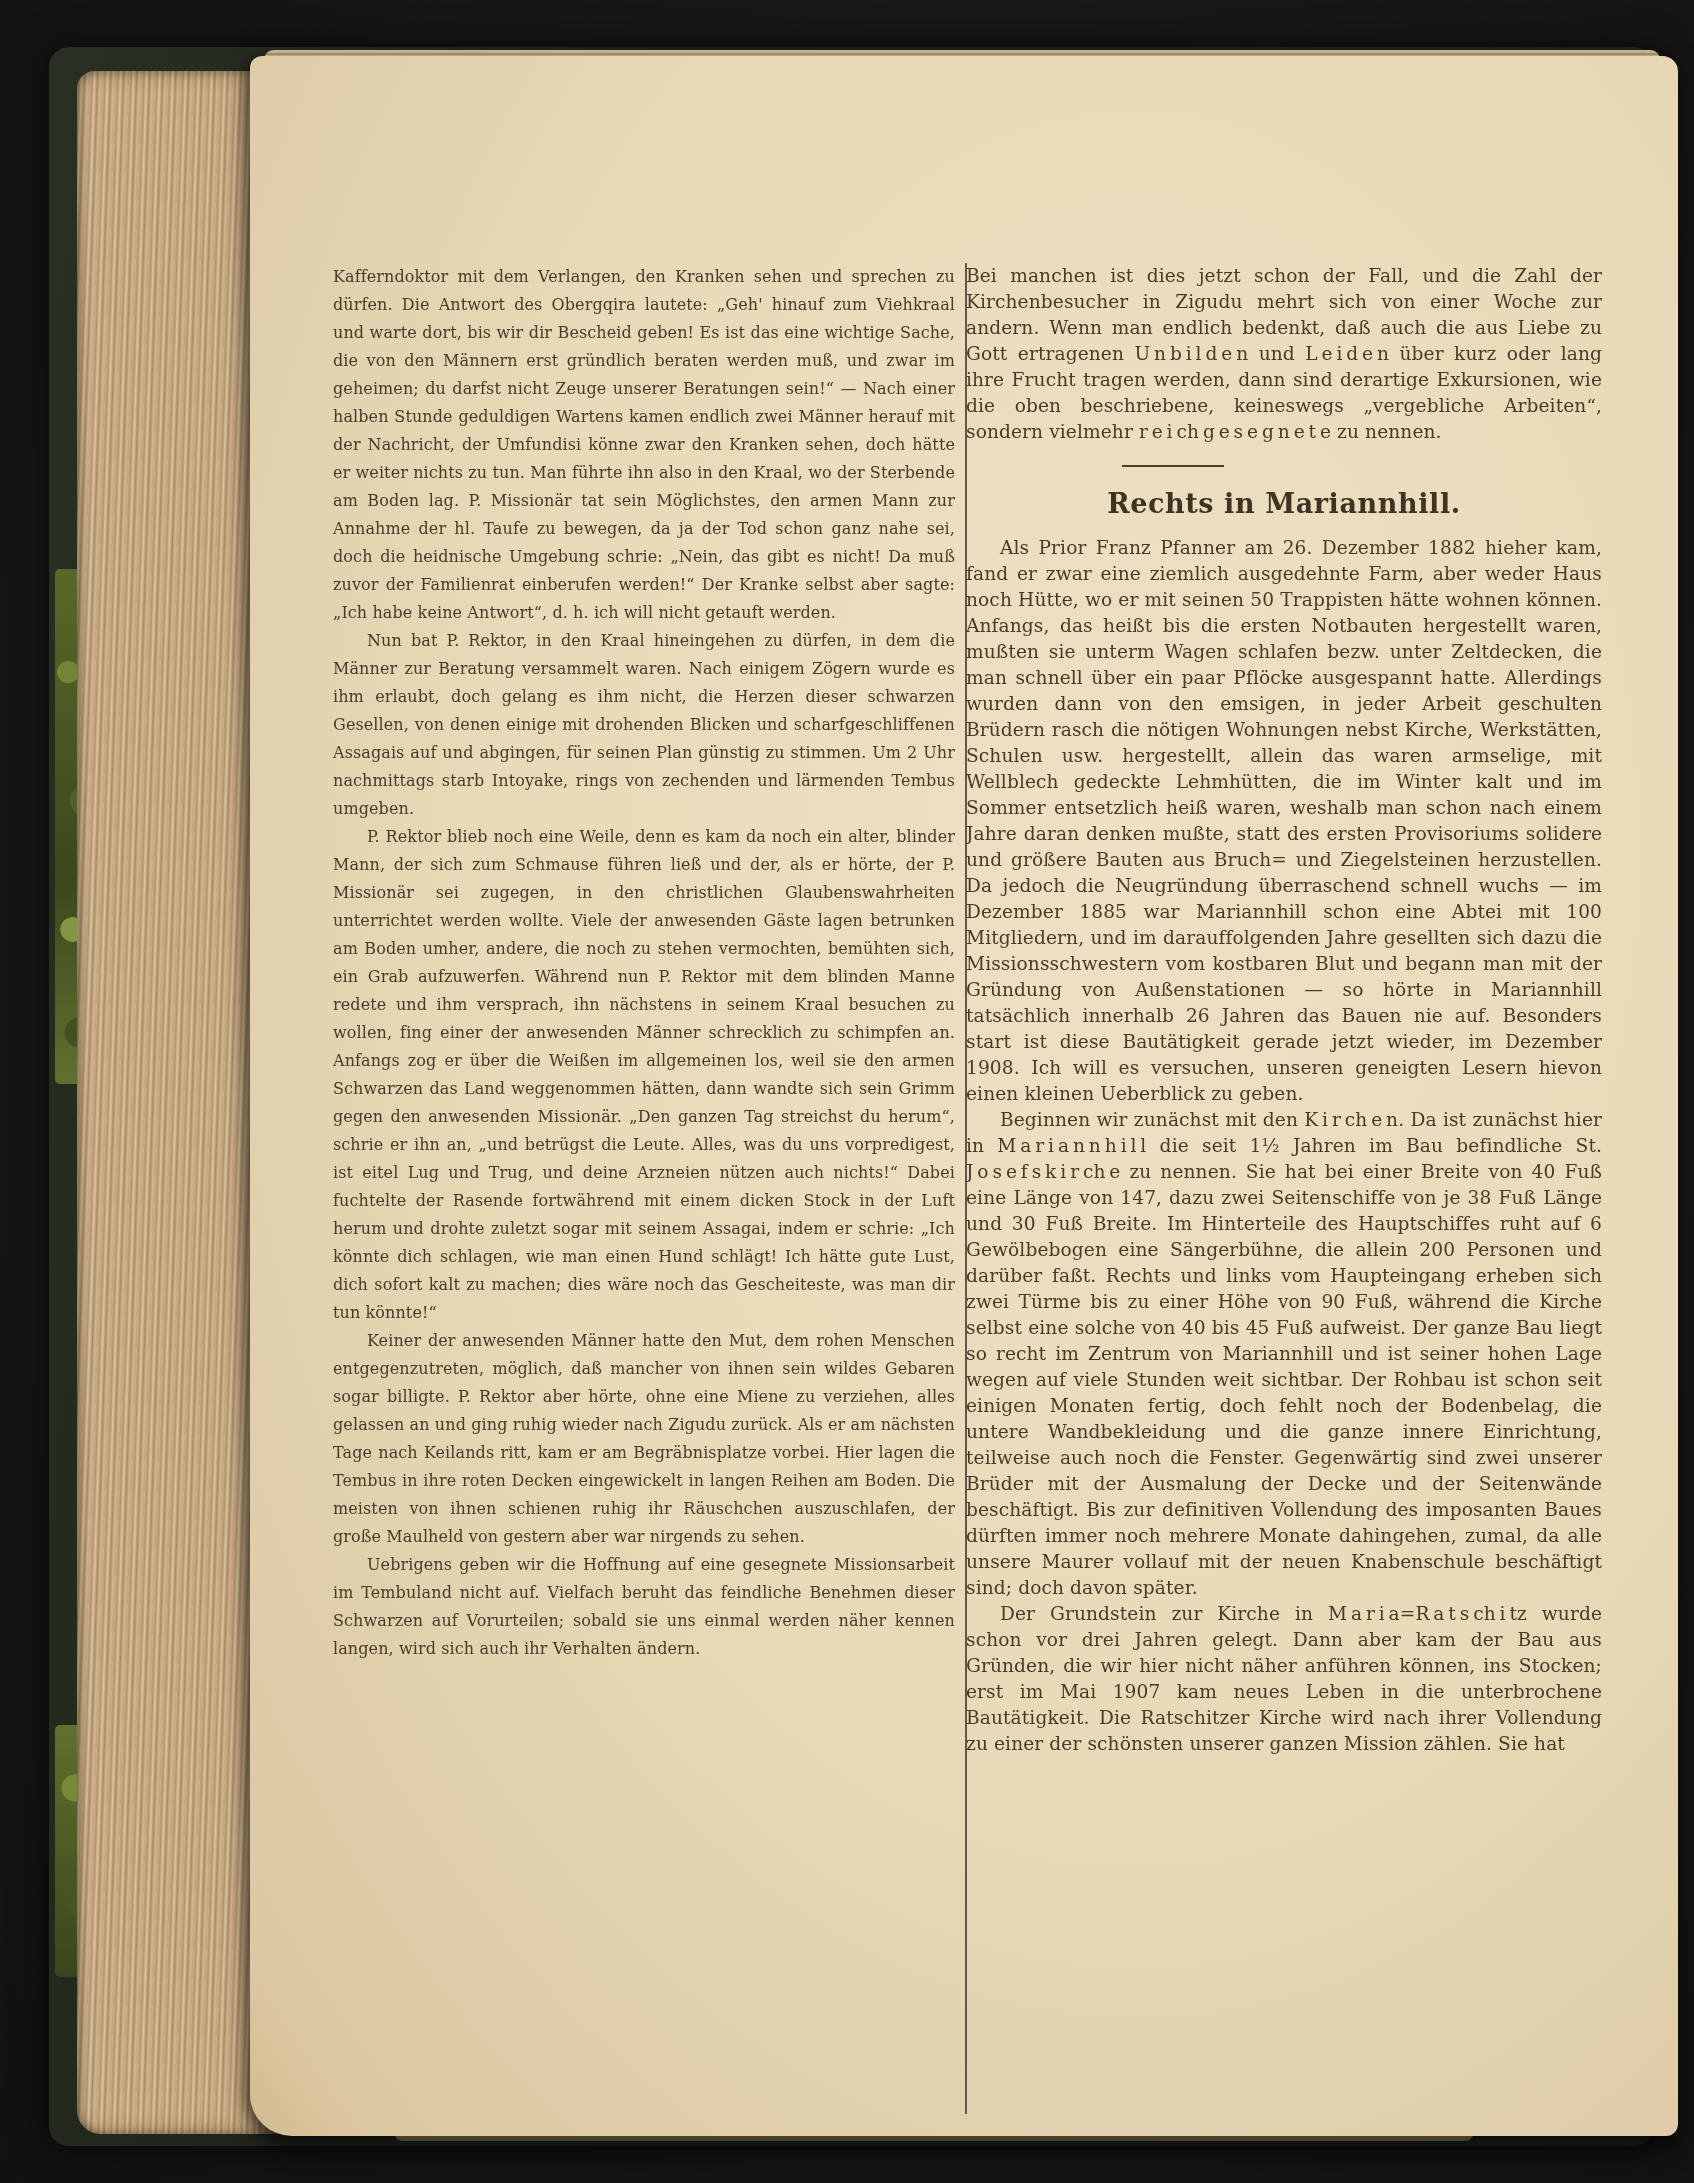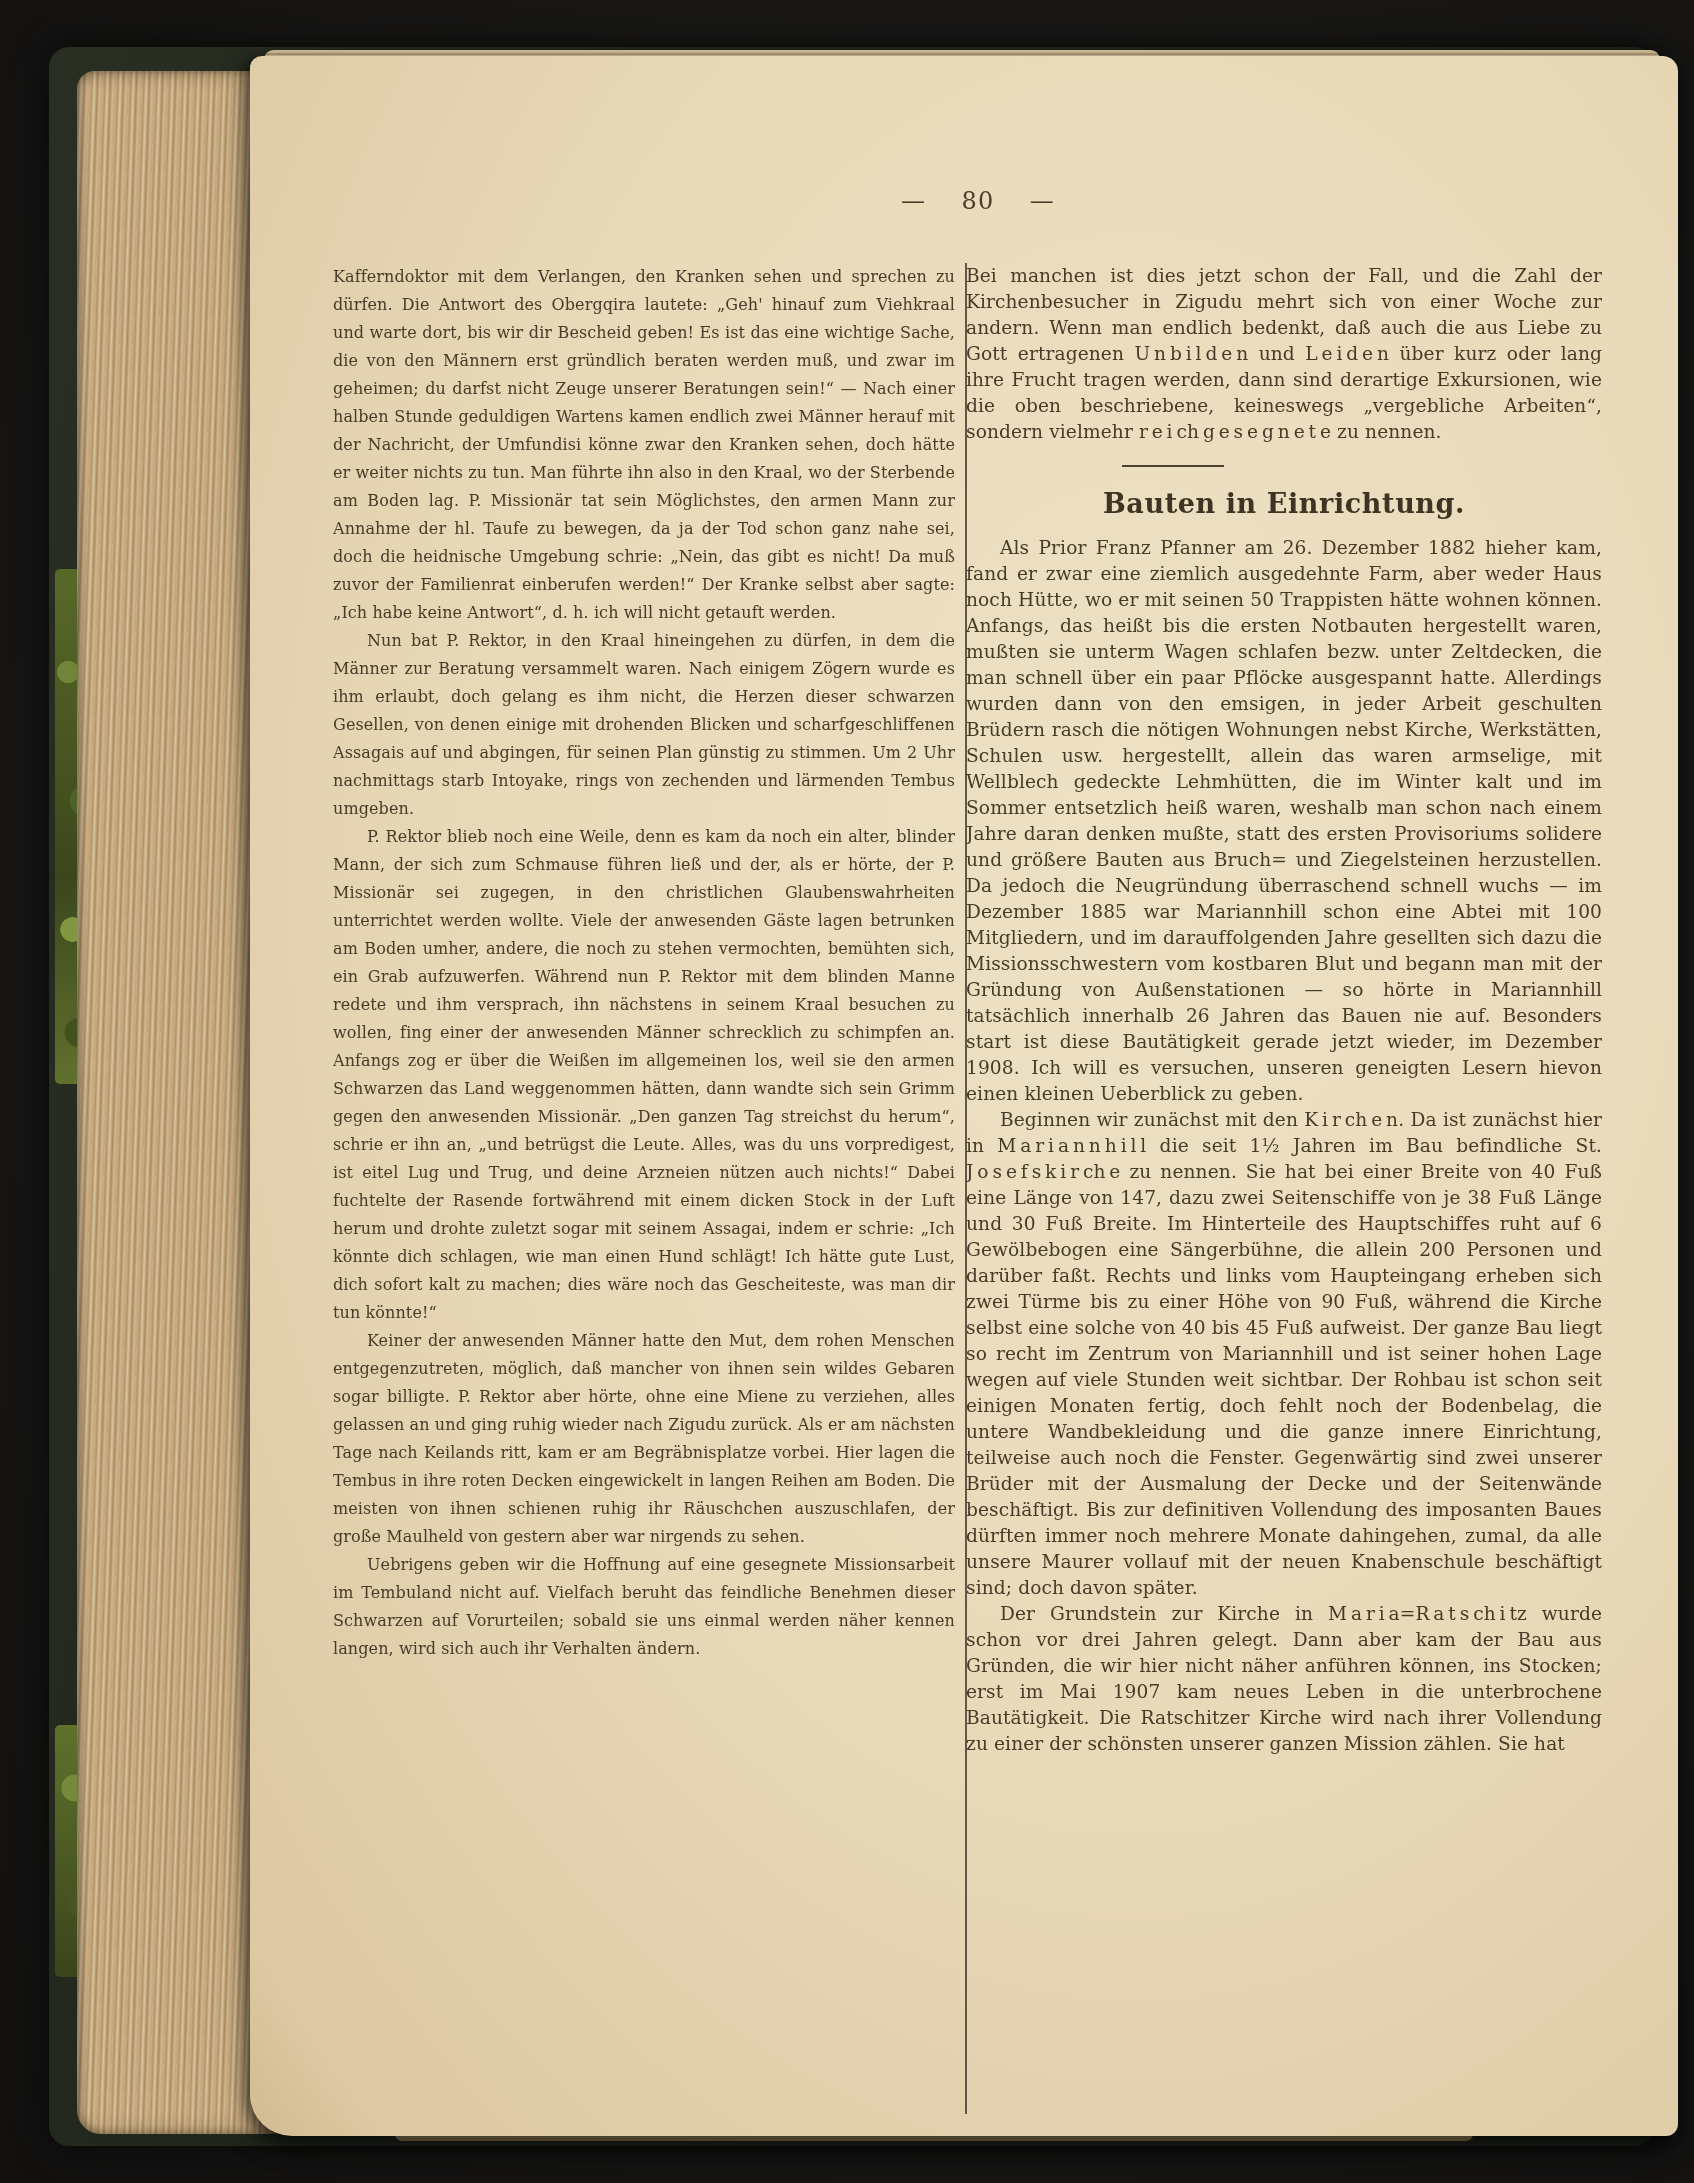--- a/index.html
+++ b/index.html
@@ -52,35 +52,34 @@
 
 <div class="scene">
   <div class="cover"></div>
   <div class="marble m1"></div>
   <div class="marble m2"></div>
   <div class="page-stack"></div>
   <div class="top-sheets"></div>
   <div class="under-sheet"></div>
 
   <div class="page">
-    <div class="pageno">—    80    —</div>
 
     <div class="col col-left">
       <p>Kafferndoktor mit dem Verlangen, den Kranken sehen und sprechen zu dürfen. Die Antwort des Obergqira lautete: „Geh' hinauf zum Viehkraal und warte dort, bis wir dir Bescheid geben! Es ist das eine wichtige Sache, die von den Männern erst gründlich beraten werden muß, und zwar im geheimen; du darfst nicht Zeuge unserer Beratungen sein!“ — Nach einer halben Stunde geduldigen Wartens kamen endlich zwei Männer herauf mit der Nachricht, der Umfundisi könne zwar den Kranken sehen, doch hätte er weiter nichts zu tun. Man führte ihn also in den Kraal, wo der Sterbende am Boden lag. P. Missionär tat sein Möglichstes, den armen Mann zur Annahme der hl. Taufe zu bewegen, da ja der Tod schon ganz nahe sei, doch die heidnische Umgebung schrie: „Nein, das gibt es nicht! Da muß zuvor der Familienrat einberufen werden!“ Der Kranke selbst aber sagte: „Ich habe keine Antwort“, d. h. ich will nicht getauft werden.</p>
       <p class="ind">Nun bat P. Rektor, in den Kraal hineingehen zu dürfen, in dem die Männer zur Beratung versammelt waren. Nach einigem Zögern wurde es ihm erlaubt, doch gelang es ihm nicht, die Herzen dieser schwarzen Gesellen, von denen einige mit drohenden Blicken und scharfgeschliffenen Assagais auf und abgingen, für seinen Plan günstig zu stimmen. Um 2 Uhr nachmittags starb Intoyake, rings von zechenden und lärmenden Tembus umgeben.</p>
       <p class="ind">P. Rektor blieb noch eine Weile, denn es kam da noch ein alter, blinder Mann, der sich zum Schmause führen ließ und der, als er hörte, der P. Missionär sei zugegen, in den christlichen Glaubenswahrheiten unterrichtet werden wollte. Viele der anwesenden Gäste lagen betrunken am Boden umher, andere, die noch zu stehen vermochten, bemühten sich, ein Grab aufzuwerfen. Während nun P. Rektor mit dem blinden Manne redete und ihm versprach, ihn nächstens in seinem Kraal besuchen zu wollen, fing einer der anwesenden Männer schrecklich zu schimpfen an. Anfangs zog er über die Weißen im allgemeinen los, weil sie den armen Schwarzen das Land weggenommen hätten, dann wandte sich sein Grimm gegen den anwesenden Missionär. „Den ganzen Tag streichst du herum“, schrie er ihn an, „und betrügst die Leute. Alles, was du uns vorpredigest, ist eitel Lug und Trug, und deine Arzneien nützen auch nichts!“ Dabei fuchtelte der Rasende fortwährend mit einem dicken Stock in der Luft herum und drohte zuletzt sogar mit seinem Assagai, indem er schrie: „Ich könnte dich schlagen, wie man einen Hund schlägt! Ich hätte gute Lust, dich sofort kalt zu machen; dies wäre noch das Gescheiteste, was man dir tun könnte!“</p>
       <p class="ind">Keiner der anwesenden Männer hatte den Mut, dem rohen Menschen entgegenzutreten, möglich, daß mancher von ihnen sein wildes Gebaren sogar billigte. P. Rektor aber hörte, ohne eine Miene zu verziehen, alles gelassen an und ging ruhig wieder nach Zigudu zurück. Als er am nächsten Tage nach Keilands ritt, kam er am Begräbnisplatze vorbei. Hier lagen die Tembus in ihre roten Decken eingewickelt in langen Reihen am Boden. Die meisten von ihnen schienen ruhig ihr Räuschchen auszuschlafen, der große Maulheld von gestern aber war nirgends zu sehen.</p>
       <p class="ind">Uebrigens geben wir die Hoffnung auf eine gesegnete Missionsarbeit im Tembuland nicht auf. Vielfach beruht das feindliche Benehmen dieser Schwarzen auf Vorurteilen; sobald sie uns einmal werden näher kennen langen, wird sich auch ihr Verhalten ändern.</p>
     </div>
 
     <div class="col-divider"></div>
 
     <div class="col col-right">
       <p>Bei manchen ist dies jetzt schon der Fall, und die Zahl der Kirchenbesucher in Zigudu mehrt sich von einer Woche zur andern. Wenn man endlich bedenkt, daß auch die aus Liebe zu Gott ertragenen U n b i l d e n und L e i d e n über kurz oder lang ihre Frucht tragen werden, dann sind derartige Exkursionen, wie die oben beschriebene, keineswegs „vergebliche Arbeiten“, sondern vielmehr r e i ch g e s e g n e t e zu nennen.</p>
       <div class="sep-rule"></div>
-      <h2 class="article-title">Bauten in Einrichtung.</h2>
+      <h2 class="article-title">Rechts in Mariannhill.</h2>
       <p class="ind">Als Prior Franz Pfanner am 26. Dezember 1882 hieher kam, fand er zwar eine ziemlich ausgedehnte Farm, aber weder Haus noch Hütte, wo er mit seinen 50 Trappisten hätte wohnen können. Anfangs, das heißt bis die ersten Notbauten hergestellt waren, mußten sie unterm Wagen schlafen bezw. unter Zeltdecken, die man schnell über ein paar Pflöcke ausgespannt hatte. Allerdings wurden dann von den emsigen, in jeder Arbeit geschulten Brüdern rasch die nötigen Wohnungen nebst Kirche, Werkstätten, Schulen usw. hergestellt, allein das waren armselige, mit Wellblech gedeckte Lehmhütten, die im Winter kalt und im Sommer entsetzlich heiß waren, weshalb man schon nach einem Jahre daran denken mußte, statt des ersten Provisoriums solidere und größere Bauten aus Bruch= und Ziegelsteinen herzustellen. Da jedoch die Neugründung überraschend schnell wuchs — im Dezember 1885 war Mariannhill schon eine Abtei mit 100 Mitgliedern, und im darauffolgenden Jahre gesellten sich dazu die Missionsschwestern vom kostbaren Blut und begann man mit der Gründung von Außenstationen — so hörte in Mariannhill tatsächlich innerhalb 26 Jahren das Bauen nie auf. Besonders start ist diese Bautätigkeit gerade jetzt wieder, im Dezember 1908. Ich will es versuchen, unseren geneigten Lesern hievon einen kleinen Ueberblick zu geben.</p>
       <p class="ind">Beginnen wir zunächst mit den K i r ch e n. Da ist zunächst hier in M a r i a n n h i l l die seit 1½ Jahren im Bau befindliche St. J o s e f s k i r ch e zu nennen. Sie hat bei einer Breite von 40 Fuß eine Länge von 147, dazu zwei Seitenschiffe von je 38 Fuß Länge und 30 Fuß Breite. Im Hinterteile des Hauptschiffes ruht auf 6 Gewölbebogen eine Sängerbühne, die allein 200 Personen und darüber faßt. Rechts und links vom Haupteingang erheben sich zwei Türme bis zu einer Höhe von 90 Fuß, während die Kirche selbst eine solche von 40 bis 45 Fuß aufweist. Der ganze Bau liegt so recht im Zentrum von Mariannhill und ist seiner hohen Lage wegen auf viele Stunden weit sichtbar. Der Rohbau ist schon seit einigen Monaten fertig, doch fehlt noch der Bodenbelag, die untere Wandbekleidung und die ganze innere Einrichtung, teilweise auch noch die Fenster. Gegenwärtig sind zwei unserer Brüder mit der Ausmalung der Decke und der Seitenwände beschäftigt. Bis zur definitiven Vollendung des imposanten Baues dürften immer noch mehrere Monate dahingehen, zumal, da alle unsere Maurer vollauf mit der neuen Knabenschule beschäftigt sind; doch davon später.</p>
       <p class="ind">Der Grundstein zur Kirche in M a r i a=R a t s ch i tz wurde schon vor drei Jahren gelegt. Dann aber kam der Bau aus Gründen, die wir hier nicht näher anführen können, ins Stocken; erst im Mai 1907 kam neues Leben in die unterbrochene Bautätigkeit. Die Ratschitzer Kirche wird nach ihrer Vollendung zu einer der schönsten unserer ganzen Mission zählen. Sie hat</p>
     </div>
   </div>
 </div>
 
 
 </body></html>

